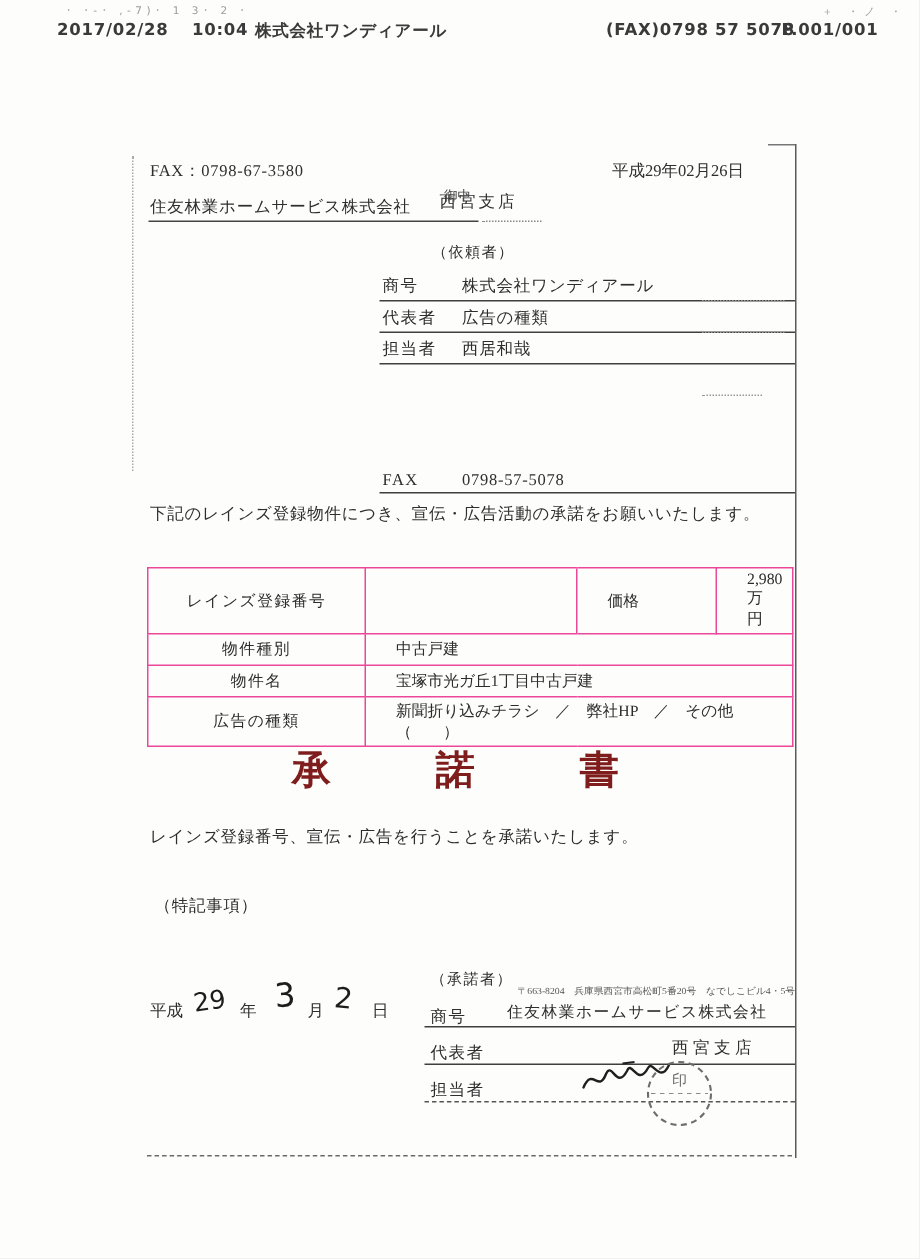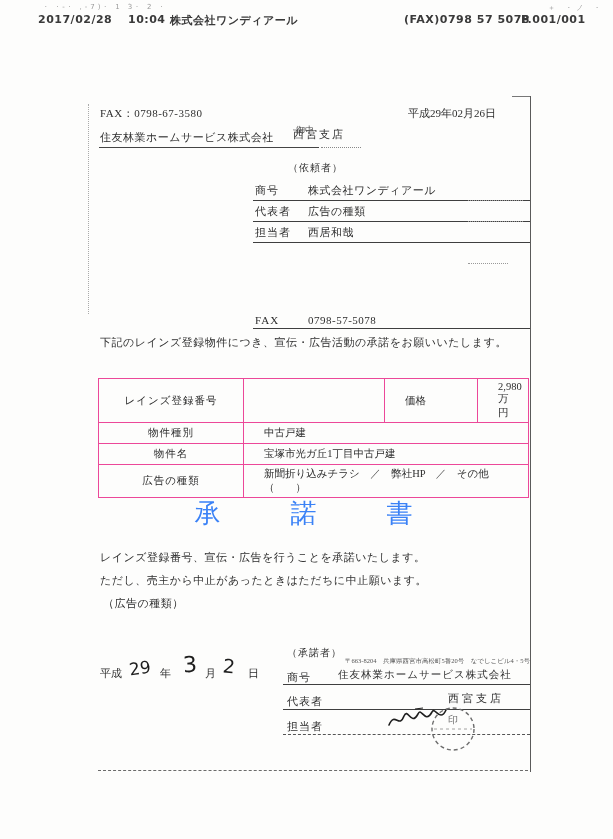--- a/index.html
+++ b/index.html
@@ -29,21 +29,21 @@
   .recipient-underline{position:absolute;left:99px;top:147px;width:220px;border-top:1px solid #444;}
   .recipient-underline-dots{position:absolute;left:321px;top:147px;width:40px;border-top:1px dotted #888;}
 
   
   .req-row{position:absolute;left:253px;width:277px;height:20px;border-bottom:1px solid #3f3f3f;font-size:11px;}
   .req-row .lbl{position:absolute;left:2px;bottom:2px;letter-spacing:1px;}
   .req-row .val{position:absolute;left:55px;bottom:2px;letter-spacing:.5px;}
   .req-tail{position:absolute;width:55px;border-top:1px dotted #999;}
 
   .doc-title{font-size:26px;font-weight:bold;letter-spacing:4px;color:#222;}
-  .big-title{font-size:26px;font-weight:normal;letter-spacing:6px;color:#3b82f6;}
+  .big-title{font-size:26px;font-weight:bold;letter-spacing:6px;color:#7f1d1d;}
 
   
   table.prop{position:absolute;left:98px;top:378px;width:431px;border-collapse:collapse;table-layout:fixed;font-size:10.5px;color:#2c2c2c;}
   table.prop td{border:1px solid #ec4899;padding:2px 20px;height:16px;overflow:hidden;}
   table.prop td.lab{width:104px;text-align:center;letter-spacing:1px;}
   table.prop td.blank{border-right:1px dotted #777;}
   table.prop td.pricelab{width:52px;text-align:left;}
 
   
   .hand{font-family:"DejaVu Sans",sans-serif;color:#1d1d1d;}
@@ -131,22 +131,21 @@
     </tr>
     <tr>
       <td class="lab">広告の種類</td>
       <td colspan="3">新聞折り込みチラシ　／　弊社HP　／　その他（　　）</td>
     </tr>
   </tbody>
     </table>
 
   <div class="abs big-title" style="left:0;top:496px;width:613px;text-align:center;">承　　諾　　書</div>
   <div class="abs t11" style="left:100px;top:550px;letter-spacing:.5px;">レインズ登録番号、宣伝・広告を行うことを承諾いたします。</div>
-  <div class="abs t11" style="left:100px;top:573px;letter-spacing:.5px;">ただし、売主から中止があったときはただちに中止願います。</div>
-  <div class="abs t11" style="left:103px;top:596px;letter-spacing:.5px;">（広告の種類）</div>
+  <div class="abs t11" style="left:103px;top:596px;letter-spacing:.5px;">（特記事項）</div>
 
   <div class="abs t11" style="left:100px;top:666px;">平成</div>
   <div class="abs hand hw-year" style="left:129px;top:658px;">29</div>
   <div class="abs t11" style="left:160px;top:666px;">年</div>
   <div class="abs hand hw-month" style="left:183px;top:652px;">3</div>
   <div class="abs t11" style="left:205px;top:666px;">月</div>
   <div class="abs hand hw-day" style="left:223px;top:655px;">2</div>
   <div class="abs t11" style="left:248px;top:666px;">日</div>
 
   <div class="abs t10" style="left:287px;top:646px;letter-spacing:1px;">（承諾者）</div>

